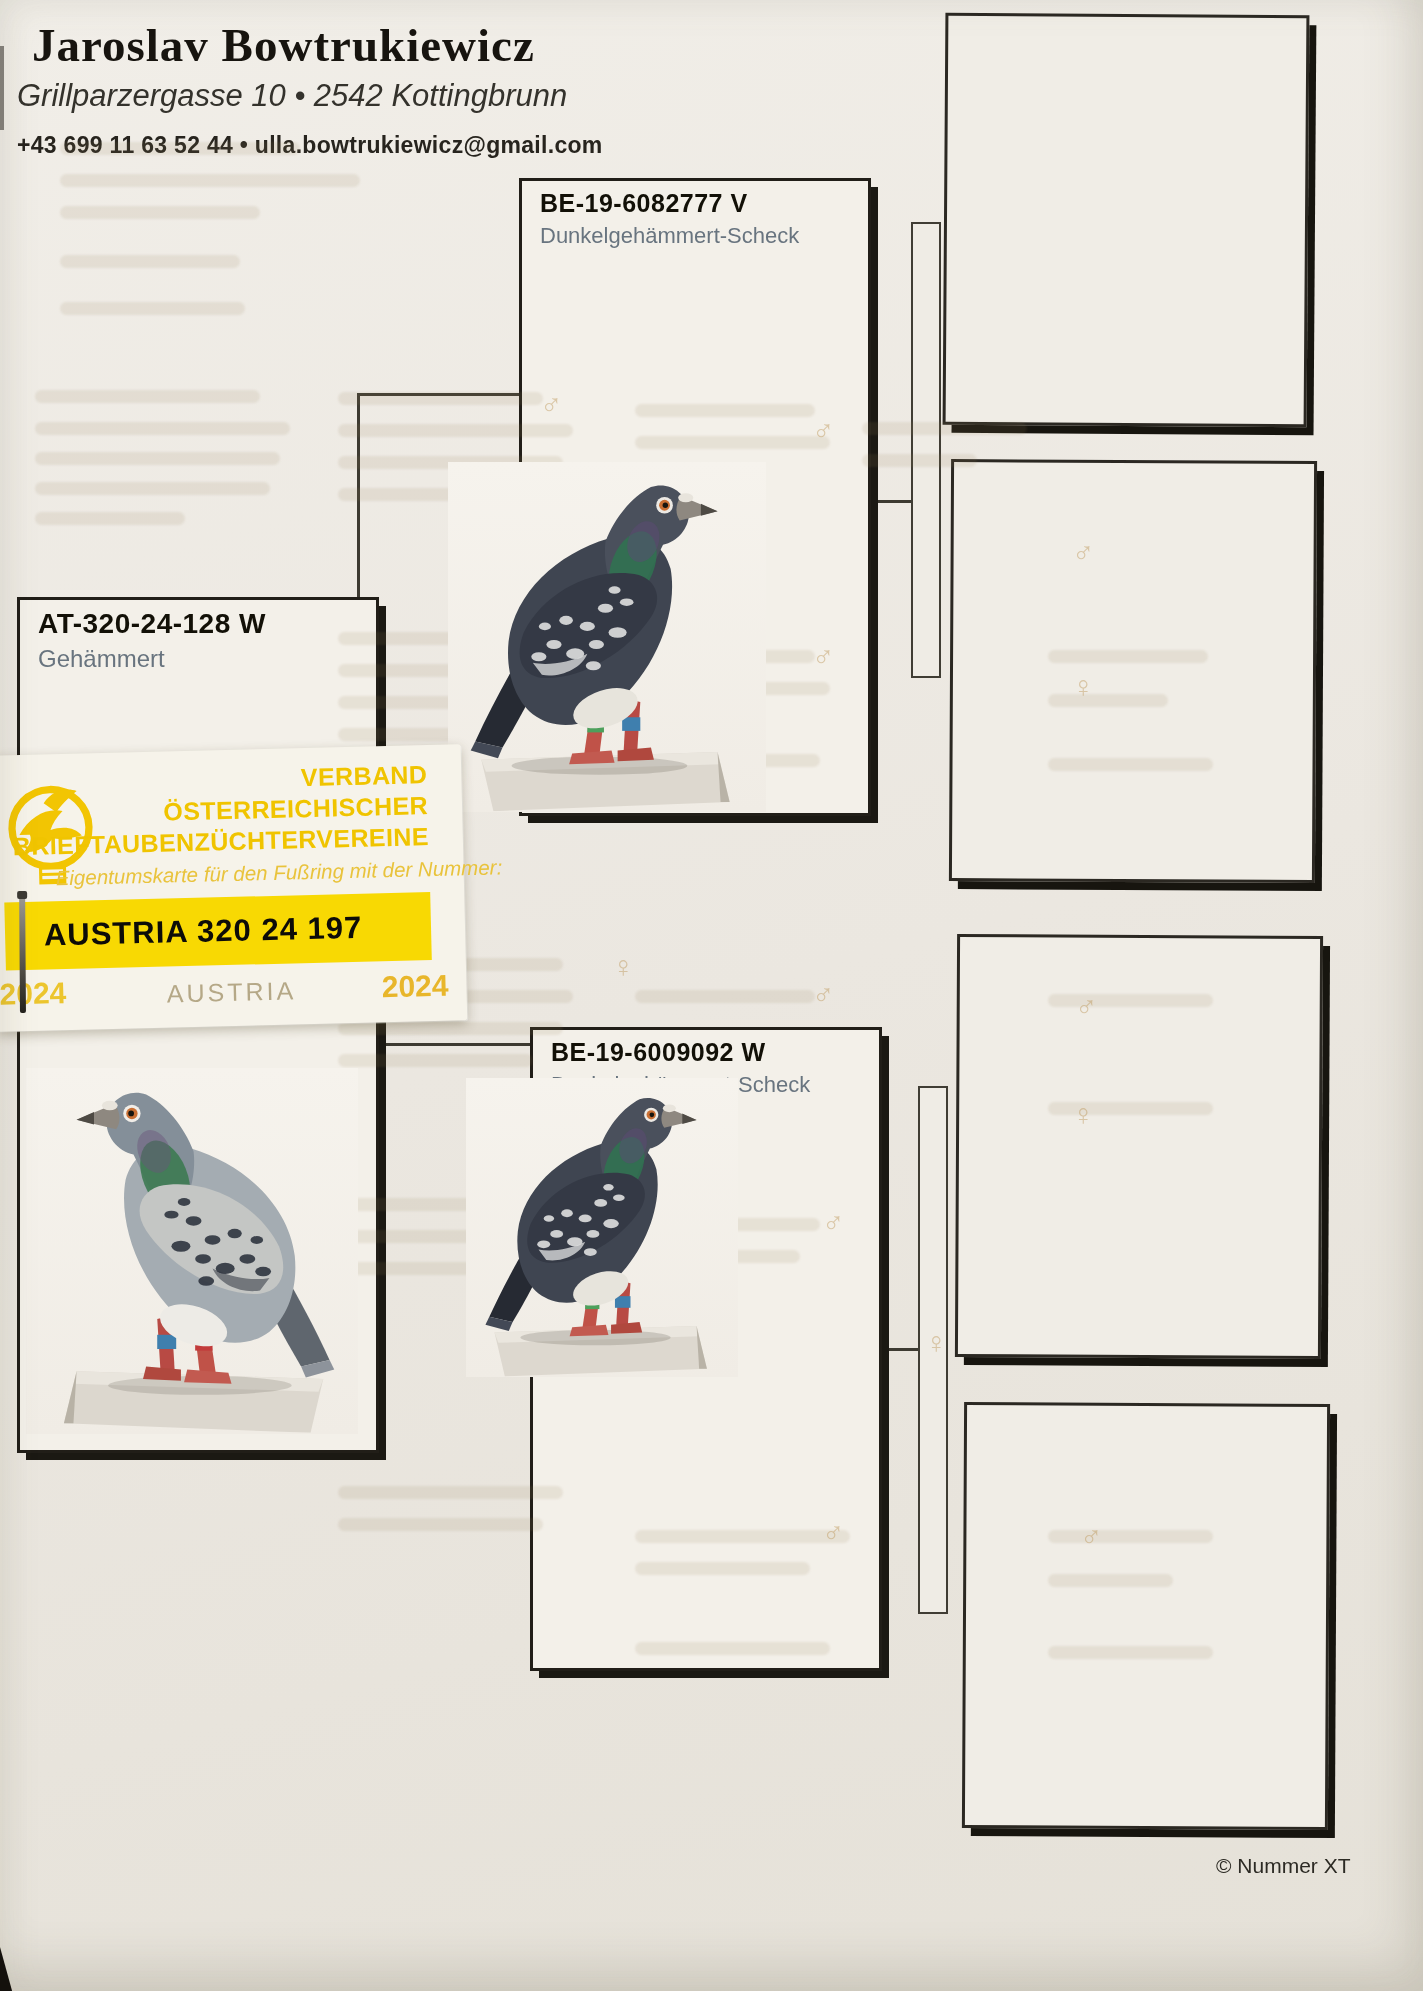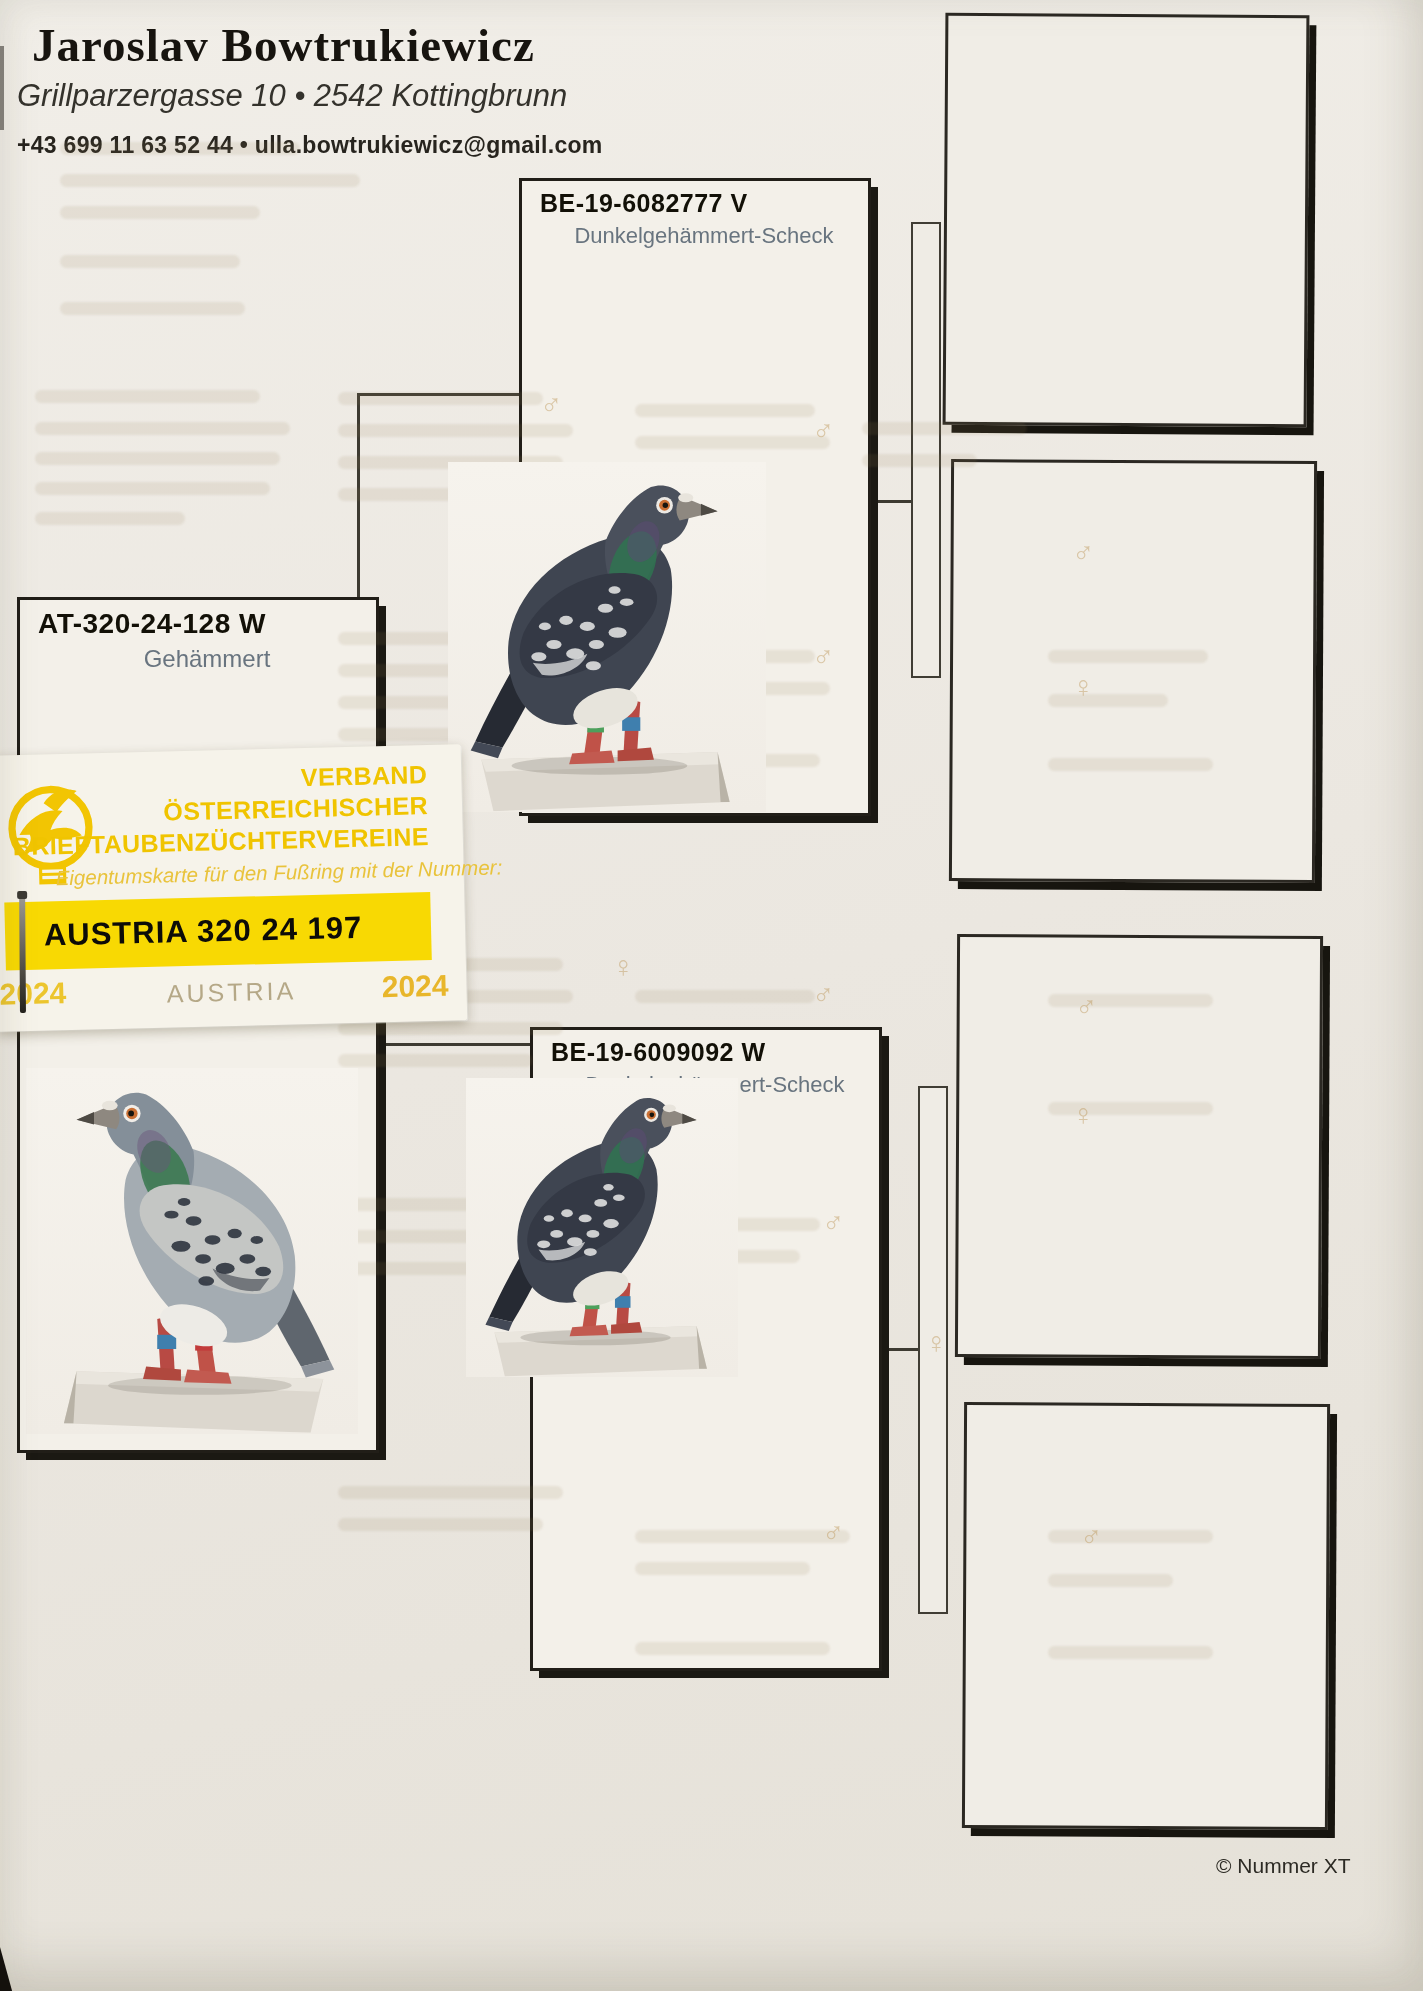--- a/index.html
+++ b/index.html
@@ -26,21 +26,21 @@
          box-shadow:8px 9px 0 -1px #17150f;}
   #gp1{left:944px;top:14px;width:358px;height:406px;transform:rotate(.4deg);}
   #gp2{left:950px;top:460px;width:360px;height:416px;transform:rotate(.3deg);}
   #gp3{left:956px;top:935px;width:360px;height:417px;transform:rotate(.3deg);}
   #gp4{left:963px;top:1403px;width:360px;height:420px;transform:rotate(.3deg);}
 
   
   .card{position:absolute;background:#f3f0e9;border:3px solid #211e18;z-index:10;
         box-shadow:8px 8px 0 -1px #1b1913;}
   .card .ring{margin:8px 0 0 18px;font-size:25px;font-weight:bold;color:#121007;letter-spacing:.5px;}
-  .card .variety{margin:5px 0 0 18px;font-size:22px;color:#68747f;text-align:center;}
+  .card .variety{margin:5px 0 0 18px;font-size:22px;color:#68747f;}
   .card-father{left:519px;top:178px;width:346px;height:632px;}
   .card-main{left:17px;top:597px;width:356px;height:850px;}
   .card-main .ring{font-size:28px;}
   .card-main .variety{font-size:24px;}
   .card-mother{left:530px;top:1027px;width:346px;height:638px;}
 
   
   .photo{position:absolute;z-index:50;background:linear-gradient(180deg,#f6f3ed,#f0ece5);}
   .photo svg{display:block;width:100%;height:100%;}
   #photo-father{left:448px;top:462px;width:318px;height:350px;}

